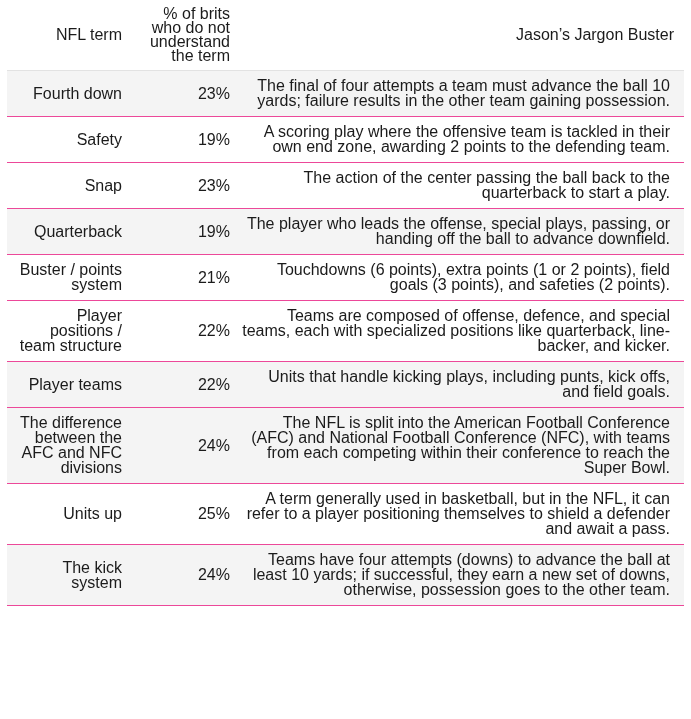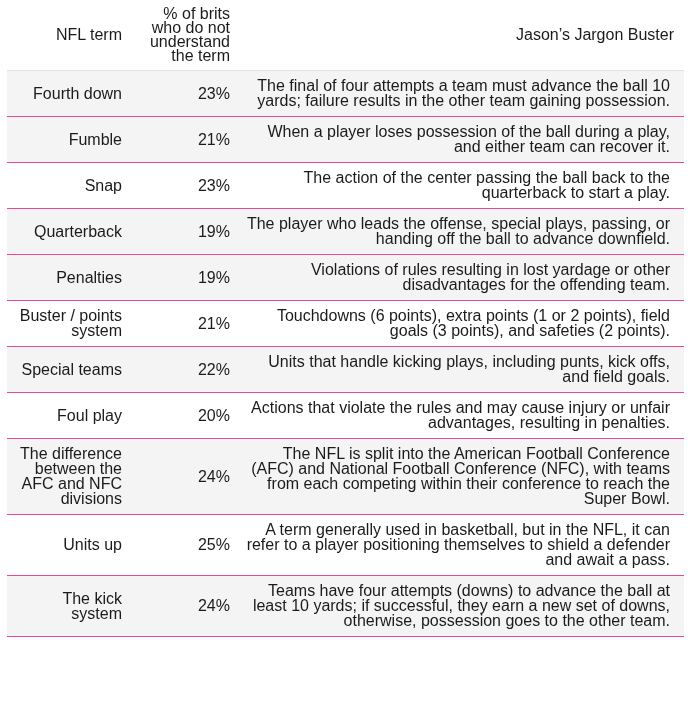--- a/index.html
+++ b/index.html
@@ -64,54 +64,49 @@
         <th>% of brits who do not understand the term</th>
         <th>Jason’s Jargon Buster</th>
       </tr>
     </thead>
     <tbody>
         <tr class="alt">
           <td>Fourth down</td>
           <td>23%</td>
           <td>The final of four attempts a team must advance the ball 10 yards; failure results in the other team gaining possession.</td>
         </tr>
-        <tr class="alt">
-          <td>Fumble</td>
-          <td>21%</td>
-          <td>When a player loses possession of the ball during a play, and either team can recover it.</td>
+        <tr>
+          <td>Safety</td>
+          <td>19%</td>
+          <td>A scoring play where the offensive team is tackled in their own end zone, awarding 2 points to the defending team.</td>
         </tr>
         <tr>
           <td>Snap</td>
           <td>23%</td>
           <td>The action of the center passing the ball back to the quarterback to start a play.</td>
         </tr>
         <tr class="alt">
           <td>Quarterback</td>
           <td>19%</td>
           <td>The player who leads the offense, special plays, passing, or handing off the ball to advance downfield.</td>
         </tr>
-        <tr class="alt">
-          <td>Penalties</td>
-          <td>19%</td>
-          <td>Violations of rules resulting in lost yardage or other disadvantages for the offending team.</td>
-        </tr>
         <tr>
           <td>Buster / points system</td>
           <td>21%</td>
           <td>Touchdowns (6 points), extra points (1 or 2 points), field goals (3 points), and safeties (2 points).</td>
         </tr>
+        <tr>
+          <td>Player positions / team structure</td>
+          <td>22%</td>
+          <td>Teams are composed of offense, defence, and special teams, each with specialized positions like quarterback, line-backer, and kicker.</td>
+        </tr>
         <tr class="alt">
-          <td>Special teams</td>
+          <td>Player teams</td>
           <td>22%</td>
           <td>Units that handle kicking plays, including punts, kick offs, and field goals.</td>
-        </tr>
-        <tr>
-          <td>Foul play</td>
-          <td>20%</td>
-          <td>Actions that violate the rules and may cause injury or unfair advantages, resulting in penalties.</td>
         </tr>
         <tr class="alt">
           <td>The difference between the AFC and NFC divisions</td>
           <td>24%</td>
           <td>The NFL is split into the American Football Conference (AFC) and National Football Conference (NFC), with teams from each competing within their conference to reach the Super Bowl.</td>
         </tr>
         <tr>
           <td>Units up</td>
           <td>25%</td>
           <td>A term generally used in basketball, but in the NFL, it can refer to a player positioning themselves to shield a defender and await a pass.</td>

